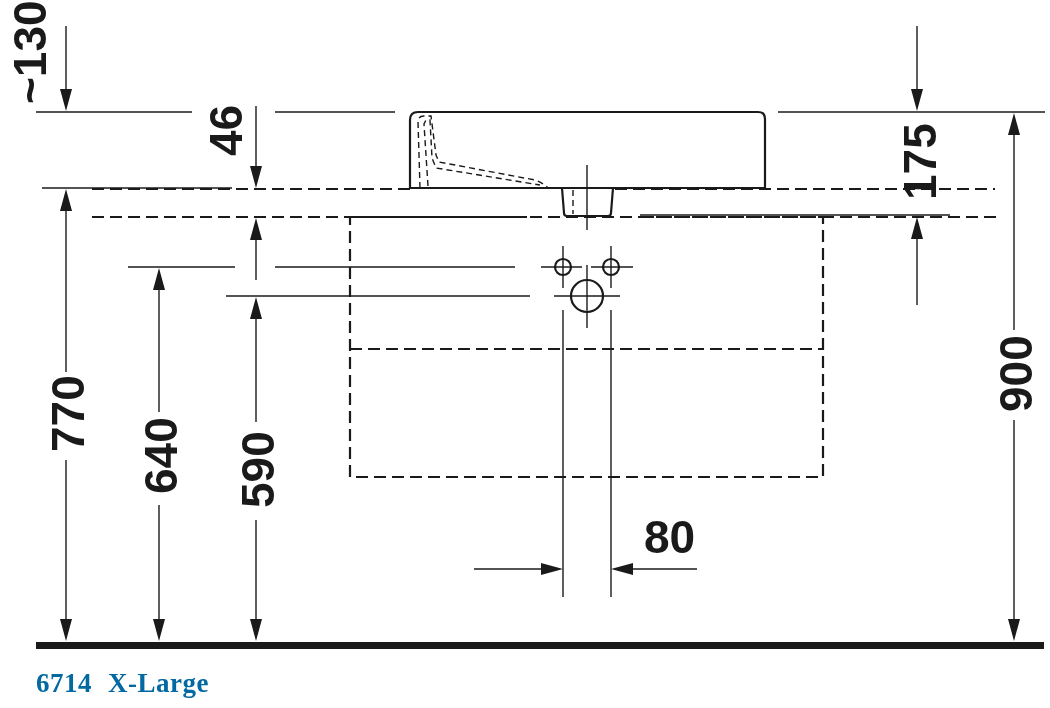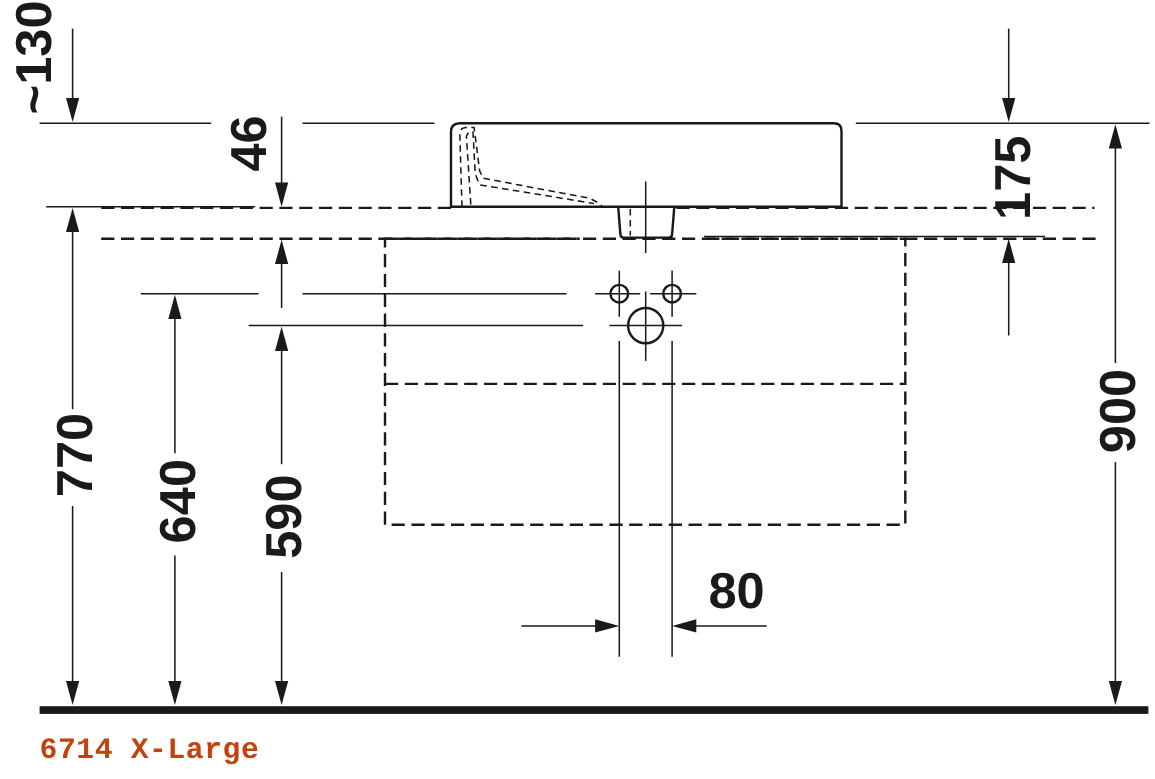--- a/index.html
+++ b/index.html
@@ -1,19 +1,19 @@
 <!DOCTYPE html>
 <html><head>
   <meta charset="utf-8">
   <style>
     html, body { margin: 0; padding: 0; background: #ffffff; }
     body { width: 1050px; height: 708px; overflow: hidden; position: relative; }
     #drawing { position: absolute; left: 0; top: 0; width: 1050px; height: 708px; }
     .dim-text { font-family: "Liberation Sans", sans-serif; font-weight: bold; font-size: 46px; fill: #1a1a1a; }
-    .caption { position: absolute; left: 36px; top: 668px; font-family: Liberation Mono, monospace; font-weight: bold; font-size: 27px; color: #c2410c; letter-spacing: 0.5px; white-space: pre; }
+    .caption { position: absolute; left: 36px; top: 668px; font-family: Liberation Serif, serif; font-weight: bold; font-size: 27px; color: #0369a1; letter-spacing: 0.5px; white-space: pre; }
     .caption span { margin-right: 16px; }
     .thin { stroke: #1a1a1a; stroke-width: 1.4; fill: none; }
     .med { stroke: #1a1a1a; stroke-width: 2.2; fill: none; }
     .dash { stroke: #1a1a1a; stroke-width: 2.2; fill: none; stroke-dasharray: 12 6; }
     .dash-thin { stroke: #1a1a1a; stroke-width: 1.4; fill: none; stroke-dasharray: 6 4; }
     .arrow { fill: #1a1a1a; }
   </style>
 </head>
 <body>
 

